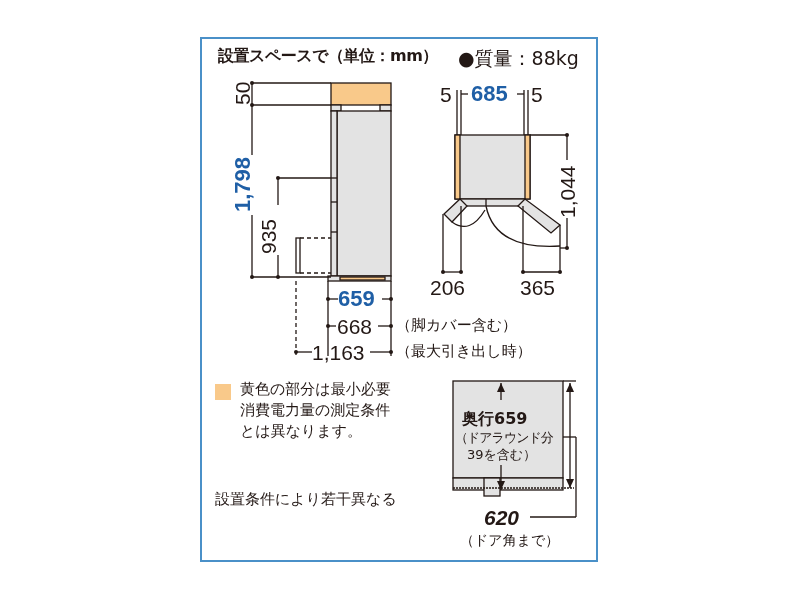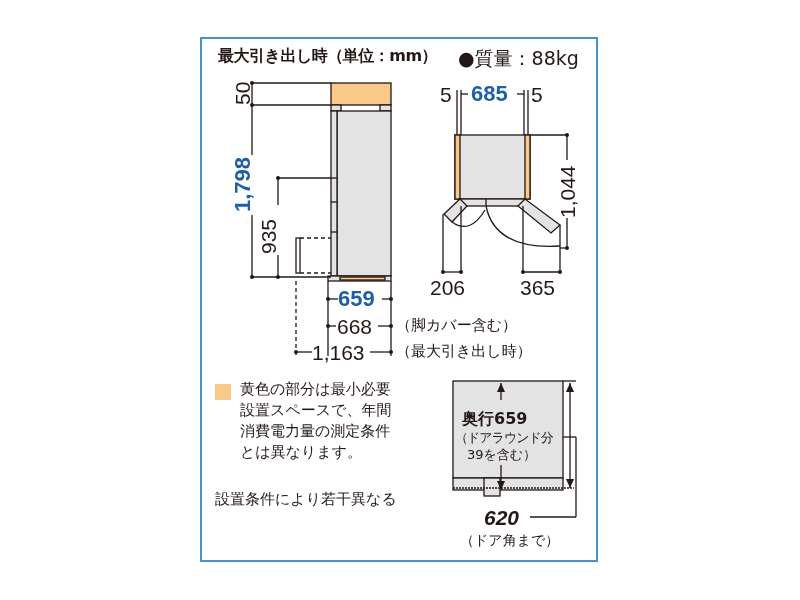--- a/index.html
+++ b/index.html
@@ -15,21 +15,21 @@
   .vert { transform:rotate(-90deg); transform-origin:left top; }
   .note { font-size:15px; line-height:21px; }
   .small { font-size:13px; line-height:16px; }
   svg { position:absolute; left:0; top:0; }
 </style>
 </head>
 <body>
 
 <div class="frame"></div>
 
-<div class="abs title">最大引き出し時（単位：mm）</div>
+<div class="abs title">設置スペースで（単位：mm）</div>
 <div class="abs mass">●質量：88kg</div>
 
 <svg width="800" height="600" viewBox="0 0 800 600">
   <g stroke="#231815" stroke-width="1.3" fill="none">
 
     <rect x="331" y="83" width="60" height="22" fill="#f9c98a"></rect>
     <rect x="331" y="105" width="10" height="6" fill="#e3e3e3"></rect>
     <rect x="380" y="105" width="11" height="6" fill="#e3e3e3"></rect>
 
     <rect x="337" y="111" width="54" height="165" fill="#e3e3e3"></rect>
@@ -148,21 +148,20 @@
 <div class="abs num" style="left:531px;top:84px;">5</div>
 <div class="abs num vert" style="left:557px;top:218px;">1,044</div>
 <div class="abs num" style="left:430px;top:277px;">206</div>
 <div class="abs num" style="left:520px;top:277px;">365</div>
 
 <div class="abs" style="left:215px;top:384px;width:16px;height:16px;">
   <div style="width:16px;height:16px;background:#f9c98a;"></div>
 </div>
 <div class="abs note" style="left:240px;top:379px;">
   <div>黄色の部分は最小必要</div>
-  <div>設置スペースで、年間</div>
   <div>消費電力量の測定条件</div>
   <div>とは異なります。</div>
 </div>
 <div class="abs note" style="left:215px;top:489px;">
   <div>設置条件により若干異なる</div>
 </div>
 
 <div class="abs" style="left:462px;top:409px;font-size:16px;font-weight:bold;">奥行659</div>
 <div class="abs small" style="left:455px;top:430px;letter-spacing:-1px;">（ドアラウンド分</div>
 <div class="abs small" style="left:467px;top:447px;">39を含む）</div>

